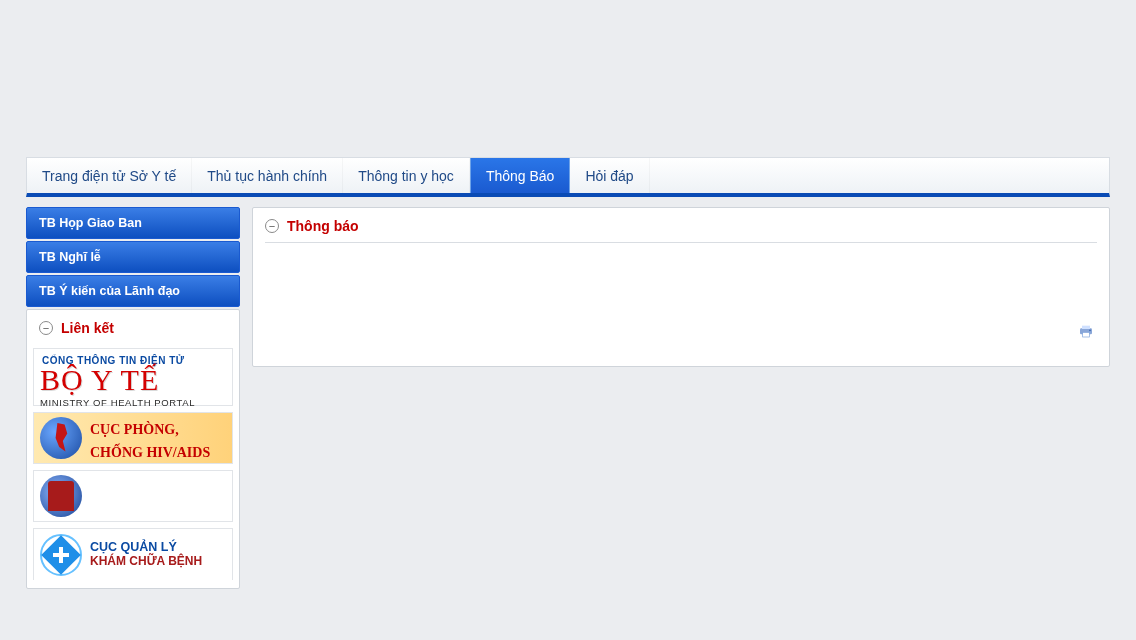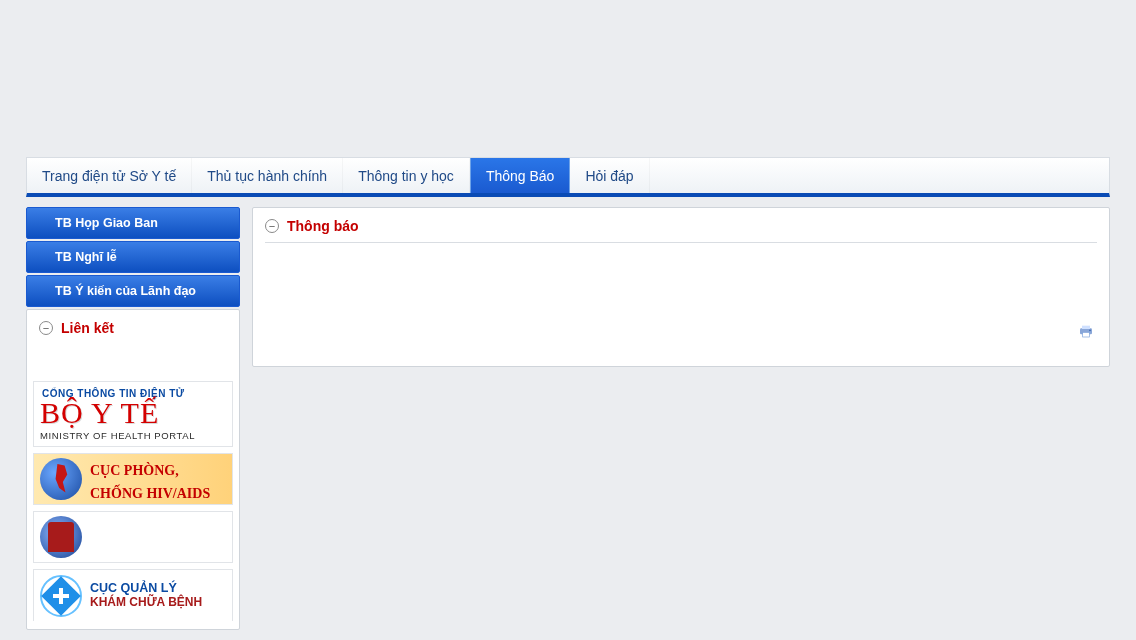--- a/index.html
+++ b/index.html
@@ -48,21 +48,21 @@
   margin-top: 10px;
   align-items: flex-start;
 }
 .sidebar { width: 214px; flex: 0 0 214px; }
 .side-menu { display: flex; flex-direction: column; gap: 2px; }
 .side-item {
   background: linear-gradient(to bottom, #3a7ee6 0%, #0d4fc0 100%);
   color: #fff;
   font-weight: bold;
   font-size: 12.5px;
-  padding: 8px 28px;
+  padding: 8px 12px;
   border: 1px solid #1a5ad0;
   cursor: pointer;
   border-radius: 2px;
 }
 .panel {
   background: #fff;
   border: 1px solid #cfd4da;
   border-radius: 2px;
 }
 .panel-head {
@@ -114,21 +114,21 @@
 .banners { padding: 4px 6px 8px; display: flex; flex-direction: column; gap: 6px; }
 .banner {
   width: 200px;
   border: 1px solid #e1e4e8;
   background: #fff;
   font-size: 10px;
   display: flex;
   align-items: center;
   cursor: pointer;
 }
-.banner-moh { flex-direction: column; align-items: stretch; padding: 6px 6px 20px; height: 66px; margin-top: 33px; }
+.banner-moh { flex-direction: column; align-items: stretch; padding: 6px 6px 20px; height: 58px; }
 .moh-super { color: #0a4aa2; font-size: 10px; letter-spacing: 0.5px; font-weight: bold; padding-left: 2px; }
 .moh-title { color: #d40000; font-weight: 400; font-size: 30px; letter-spacing: 1px; line-height: 0.95; font-family: Georgia, "Times New Roman", serif; text-shadow: 1px 1px 0 rgba(0,0,0,0.15); }
 .moh-sub { color: #2b2b2b; font-size: 9.5px; letter-spacing: 0.6px; padding-top: 2px; }
 .banner-hiv { height: 52px; background: linear-gradient(to right, #ffe9b0, #ffd27a); padding: 4px 6px; gap: 8px; }
 .hiv-badge { width: 42px; height: 42px; border-radius: 50%; background: radial-gradient(circle at 35% 35%, #6aa7ff, #1a4aa0); display:flex; align-items:center; justify-content:center; }
 .hiv-text { color: #c40000; font-weight: 800; font-size: 14px; line-height: 1.05; font-family: Georgia, serif; margin-top: 8px; }
 .banner-drug { height: 52px; padding: 4px 6px; gap: 8px; }
 .drug-badge { width: 42px; height: 42px; border-radius: 50%; background: radial-gradient(circle at 40% 40%, #8fb9ff, #123d8f); display:flex; align-items:center; justify-content:center; }
 .drug-inner { width: 26px; height: 30px; background: #a71b1b; border-radius: 3px 3px 0 0; }
 .drug-text { color: #0a4aa2; font-weight: 800; font-size: 13.5px; line-height: 1.05; }

